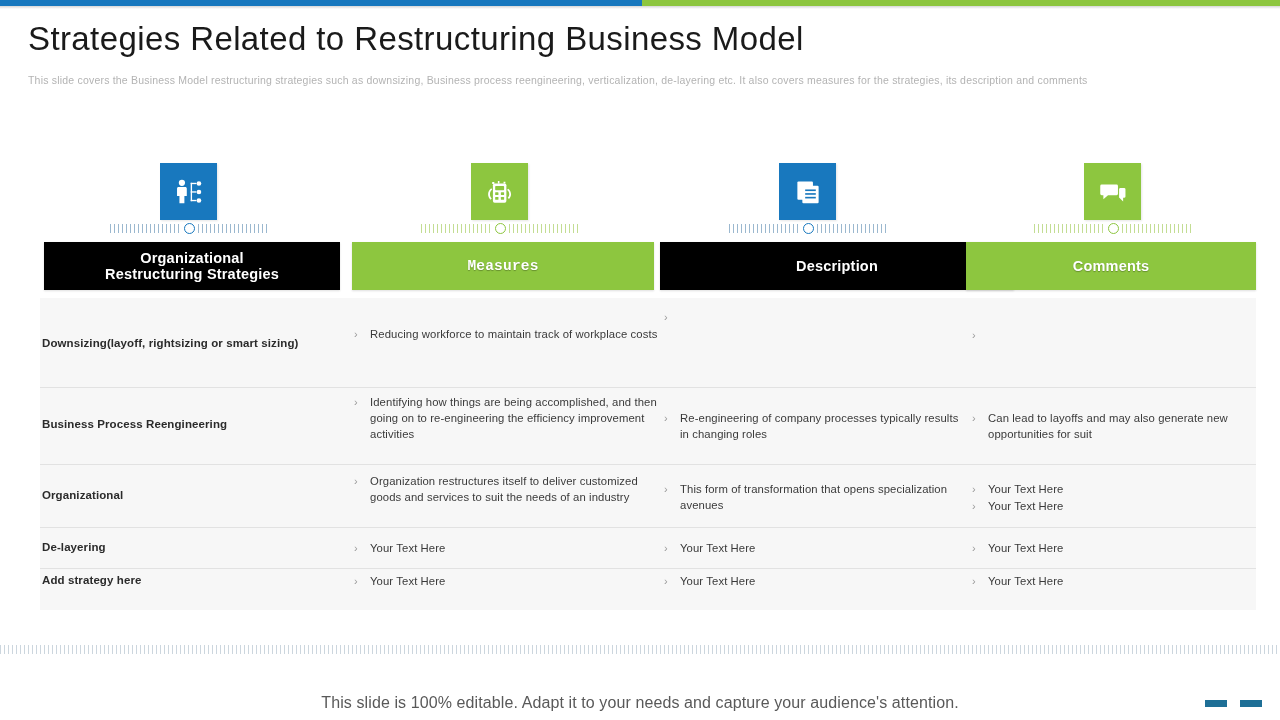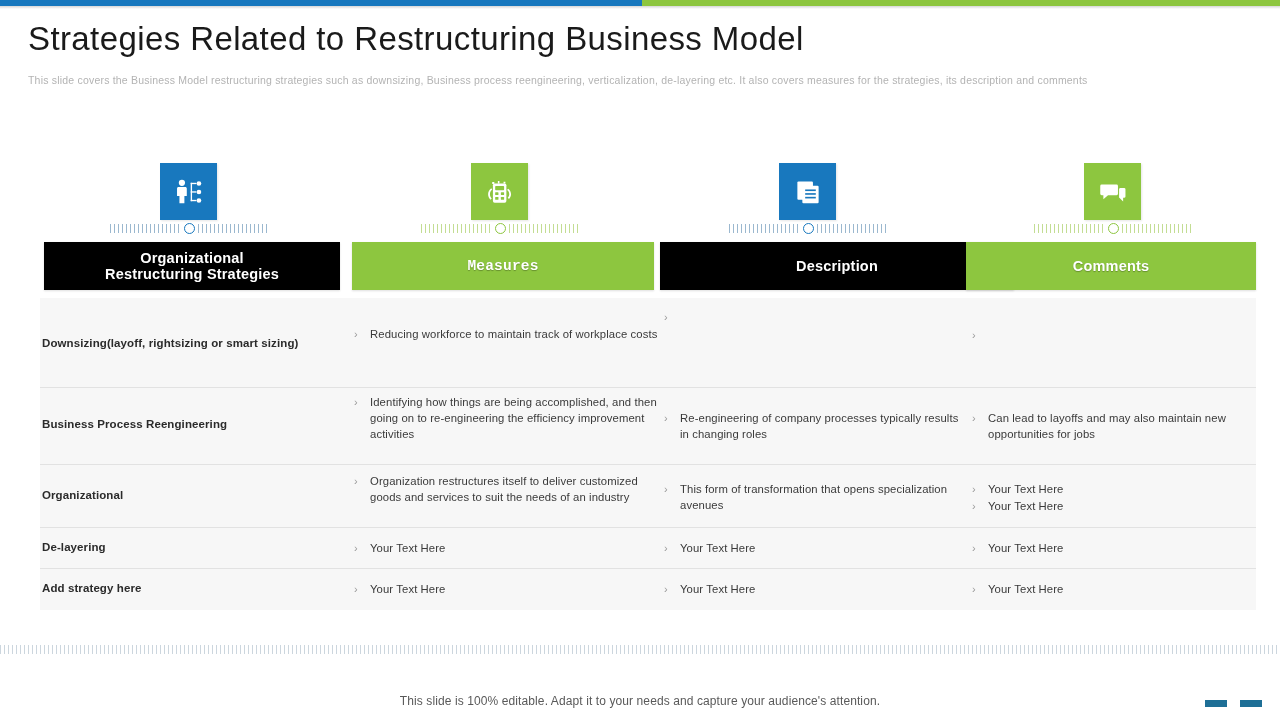--- a/index.html
+++ b/index.html
@@ -102,21 +102,21 @@
   
   .bottom-rule {
     position:absolute; left:0; top:645px; width:1280px; height:9px;
     background-image: repeating-linear-gradient(to right,
        #ccd6de 0px, #ccd6de 1px, rgba(255,255,255,0) 1px, rgba(255,255,255,0) 4px);
   }
 
   
   .footer-note {
     position:absolute; left:0; top:694px; width:1280px;
-    text-align:center; font-size:12px; color:#595959; letter-spacing:.1px;
+    text-align:center; font-size:16px; color:#595959; letter-spacing:.1px;
   }
   .footer-marks { position:absolute; right:18px; top:700px; display:flex; gap:13px; }
   .footer-marks span { display:block; width:22px; height:7px; background:#1e6f96; }
 </style>
 </head>
 <body>
 
 <div class="slide">
 
   <div class="topbar">
@@ -240,21 +240,21 @@
           <li><span class="chev">›</span><span>Identifying how things are being accomplished, and then going on to re-engineering the efficiency improvement activities</span></li>
         </ul>
       </div>
       <div class="cell c2" style="padding-top:22px;">
         <ul class="bullets">
           <li><span class="chev">›</span><span>Re-engineering of company processes typically results in changing roles</span></li>
         </ul>
       </div>
       <div class="cell c3" style="padding-top:22px;">
         <ul class="bullets">
-          <li><span class="chev">›</span><span>Can lead to layoffs and may also maintain new opportunities for jobs</span></li>
+          <li><span class="chev">›</span><span>Can lead to layoffs and may also generate new opportunities for suit</span></li>
         </ul>
       </div>
       <div class="sep"></div>
     </div>
 
     <div class="row" style="top:167px; height:63px;">
       <div class="cell c0" style="padding-top:24px; padding-left:2px;">
         <div class="strategy"><span>Organizational</span><span class="norm"></span></div>
       </div>
       <div class="cell c1" style="padding-top:8px;">
@@ -291,21 +291,21 @@
         </ul>
       </div>
       <div class="cell c3" style="padding-top:12px;">
         <ul class="bullets">
           <li><span class="chev">›</span><span>Your Text Here</span></li>
         </ul>
       </div>
       <div class="sep"></div>
     </div>
 
-    <div class="row" style="top:271px; height:41px;">
+    <div class="row" style="top:263px; height:41px;">
       <div class="cell c0" style="padding-top:13px; padding-left:2px;">
         <div class="strategy"><span>Add strategy here</span><span class="norm"></span></div>
       </div>
       <div class="cell c1" style="padding-top:12px;">
         <ul class="bullets">
           <li><span class="chev">›</span><span>Your Text Here</span></li>
         </ul>
       </div>
       <div class="cell c2" style="padding-top:12px;">
         <ul class="bullets">

